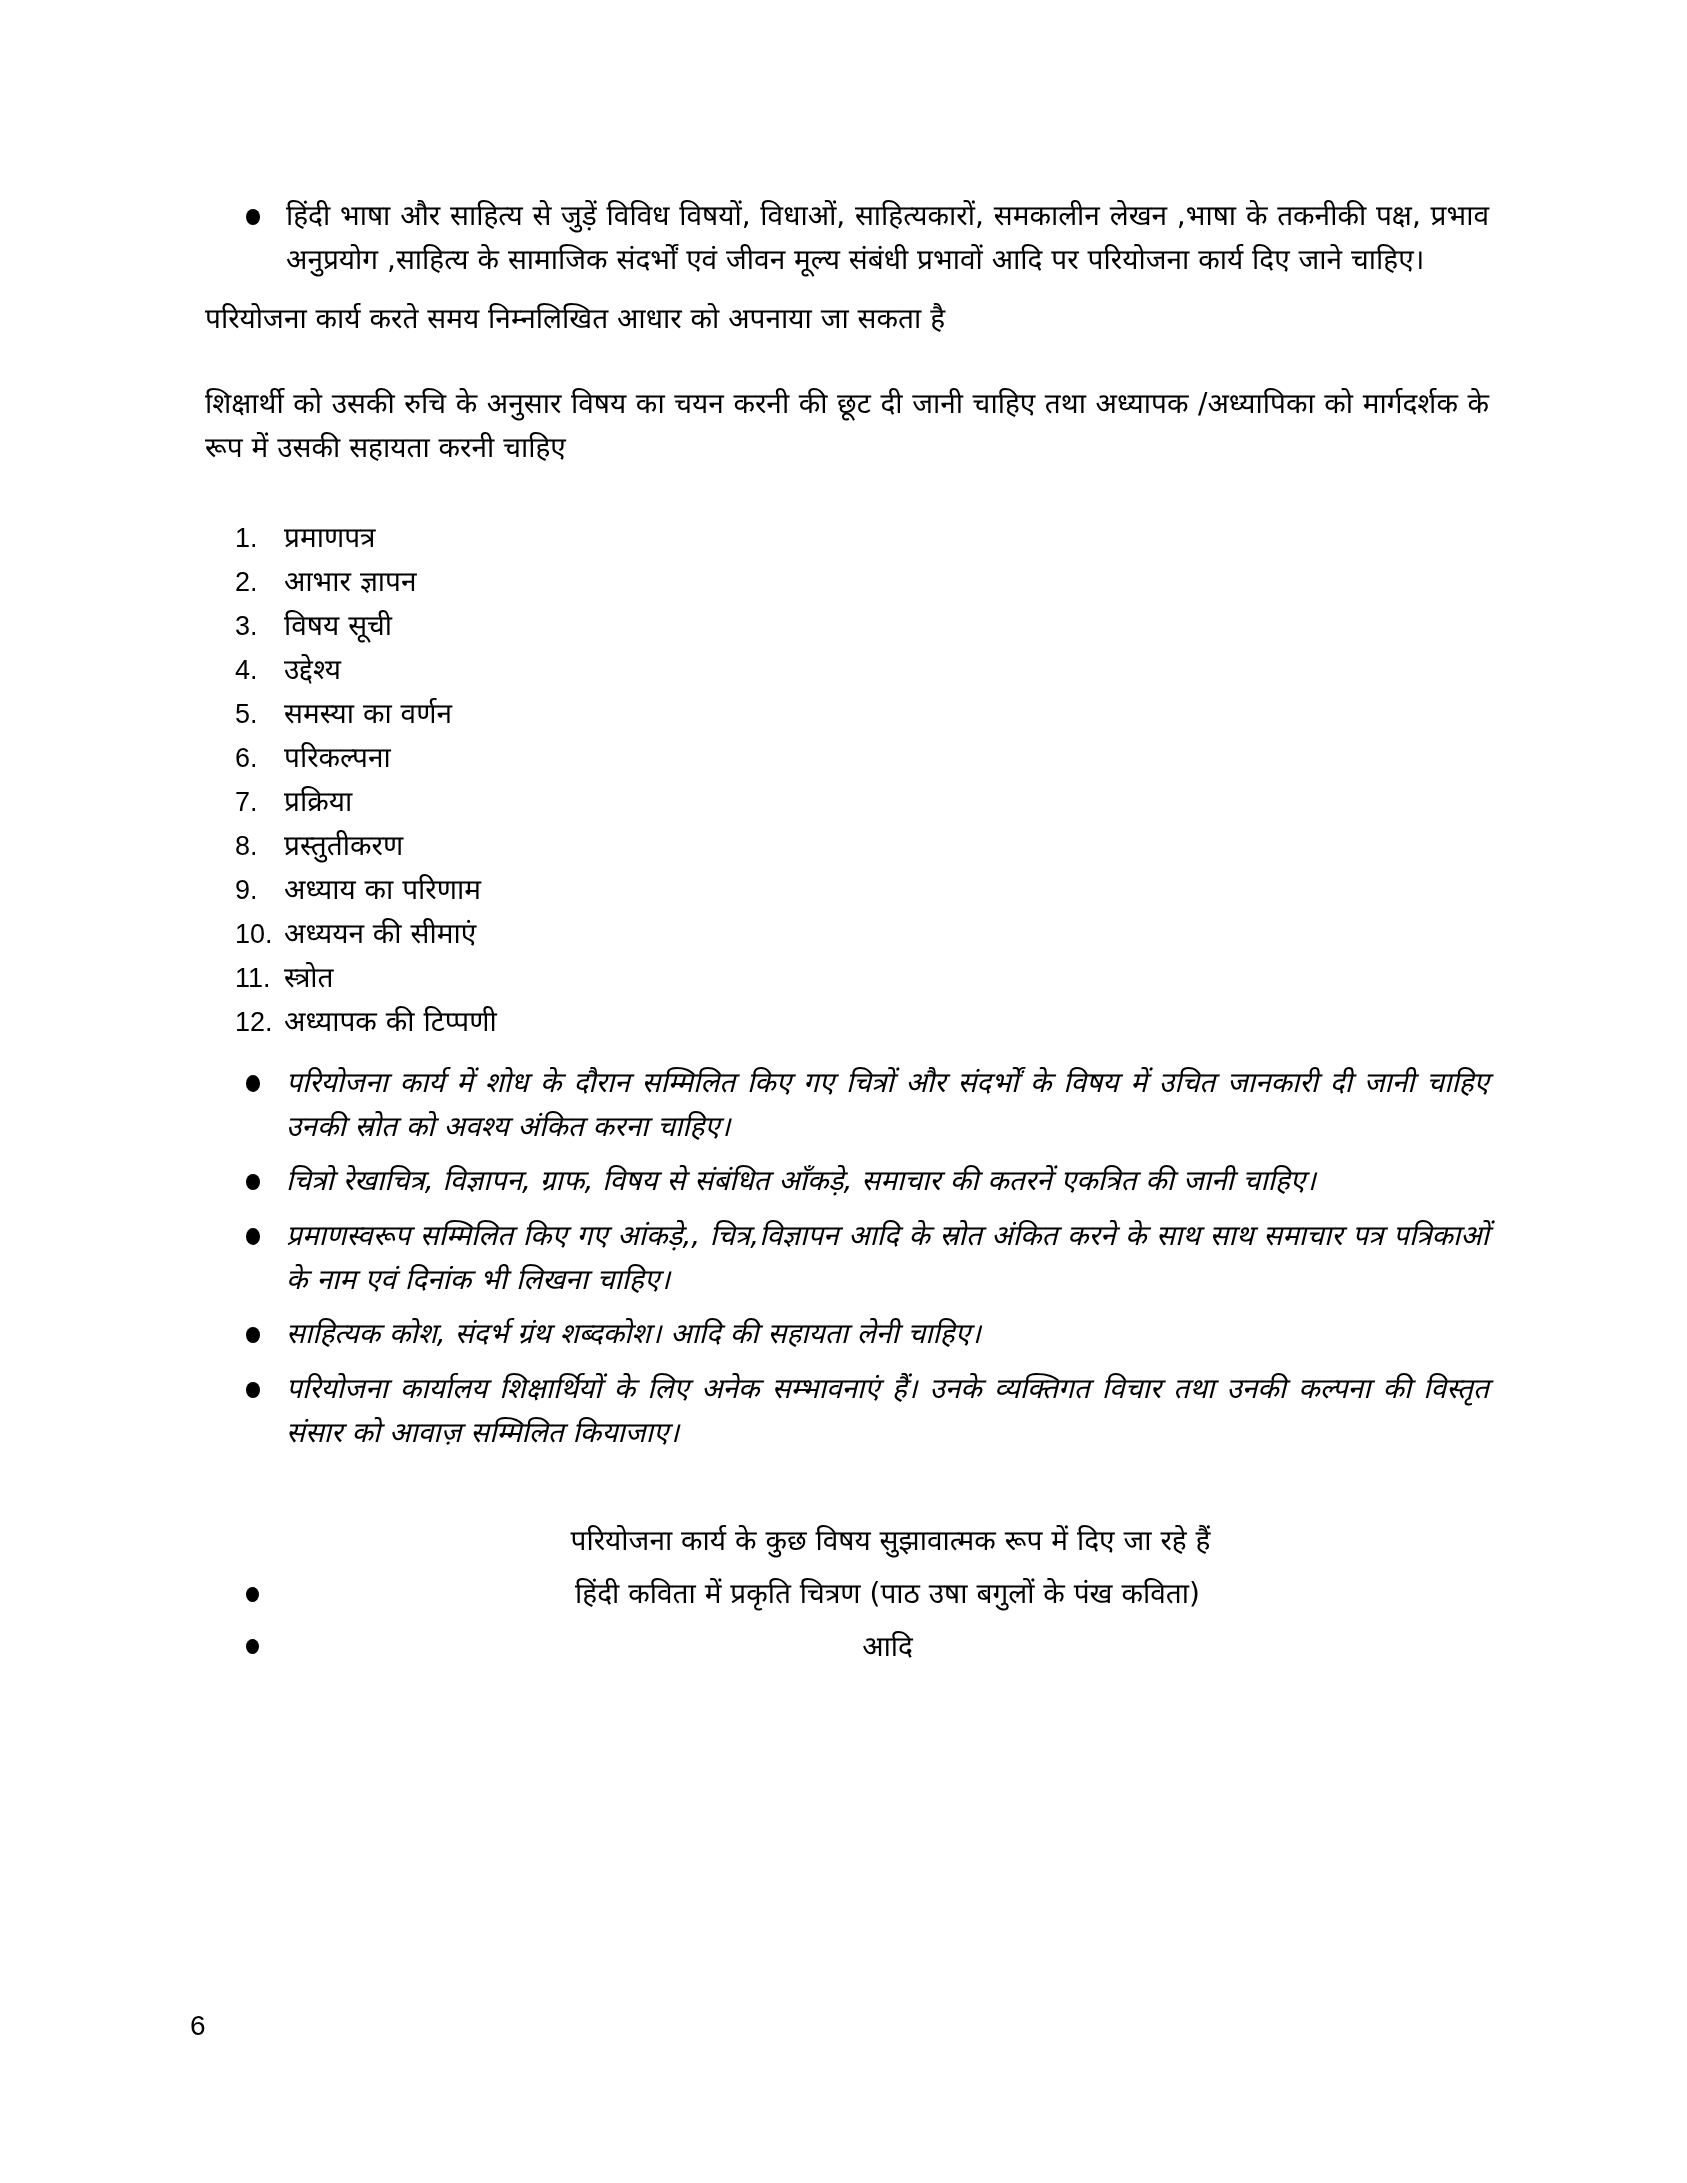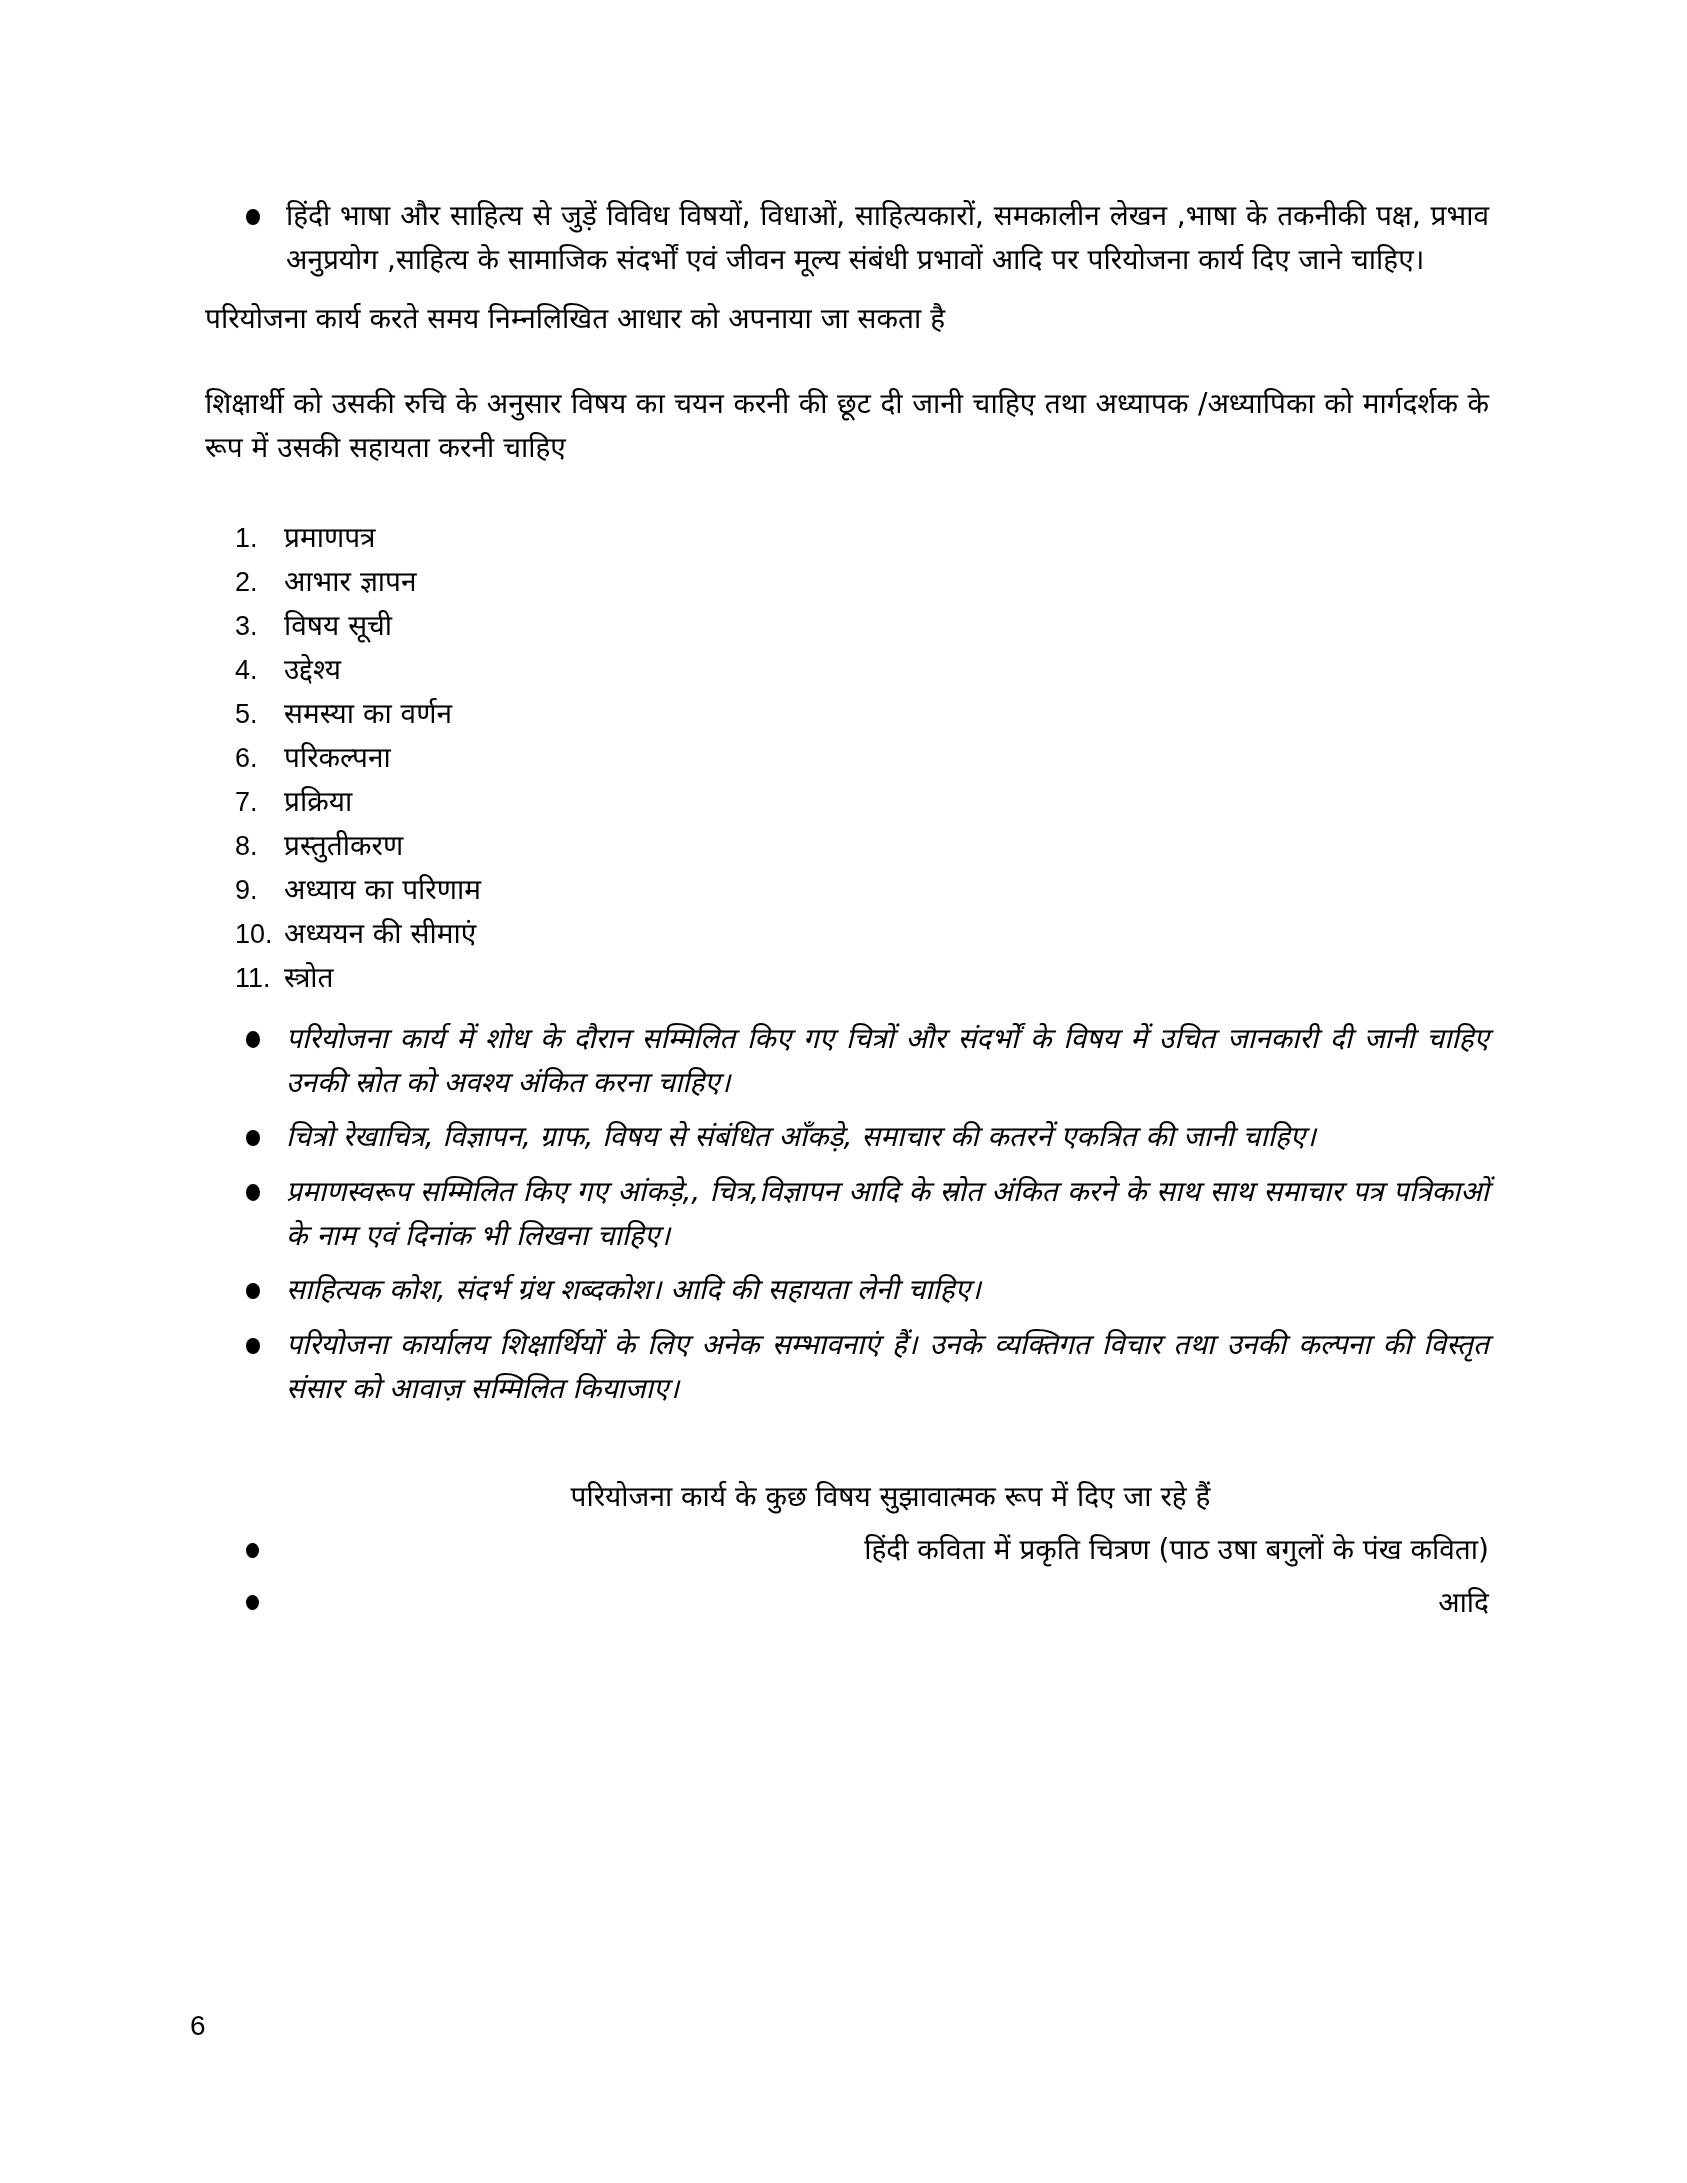--- a/index.html
+++ b/index.html
@@ -74,21 +74,21 @@
   .guidelines { margin-top: 17px; }
   .guidelines .bullet-li { margin-bottom: 10.6px; font-style: italic; }
   
   .suggestion-heading {
     margin: 64px 0 0 87px;
     text-align: center;
   }
   .topics { margin-top: 9.3px; }
   .topics .bullet-li {
     margin-bottom: 8.6px;
-    text-align: right;
+    text-align: center;
   }
   .topics .bullet-li .marker {
     width: 12.6px;
     height: 15px;
   }
   
   .page-number {
     position: absolute;
     left: 190px;
     top: 2010px;
@@ -118,20 +118,21 @@
     <li><span class="num">2.</span><span>आभार ज्ञापन</span></li>
     <li><span class="num">3.</span><span>विषय सूची</span></li>
     <li><span class="num">4.</span><span>उद्देश्य</span></li>
     <li><span class="num">5.</span><span>समस्या का वर्णन</span></li>
     <li><span class="num">6.</span><span>परिकल्पना</span></li>
     <li><span class="num">7.</span><span>प्रक्रिया</span></li>
     <li><span class="num">8.</span><span>प्रस्तुतीकरण</span></li>
     <li><span class="num">9.</span><span>अध्याय का परिणाम</span></li>
     <li><span class="num">10.</span><span>अध्ययन की सीमाएं</span></li>
     <li><span class="num">11.</span><span>स्त्रोत</span></li>
+    <li><span class="num">12.</span><span>अध्यापक की टिप्पणी</span></li>
   </ol>
 
   <ul class="guidelines">
     <li class="bullet-li">
       <span class="marker"></span>
       <span>परियोजना कार्य में शोध के दौरान सम्मिलित किए गए चित्रों और संदर्भों के विषय में उचित जानकारी दी जानी चाहिए उनकी स्रोत को अवश्य अंकित करना चाहिए।</span>
     </li>
     <li class="bullet-li">
       <span class="marker"></span>
       <span>चित्रो रेखाचित्र, विज्ञापन, ग्राफ, विषय से संबंधित आँकड़े,  समाचार की कतरनें  एकत्रित की जानी चाहिए।</span>

